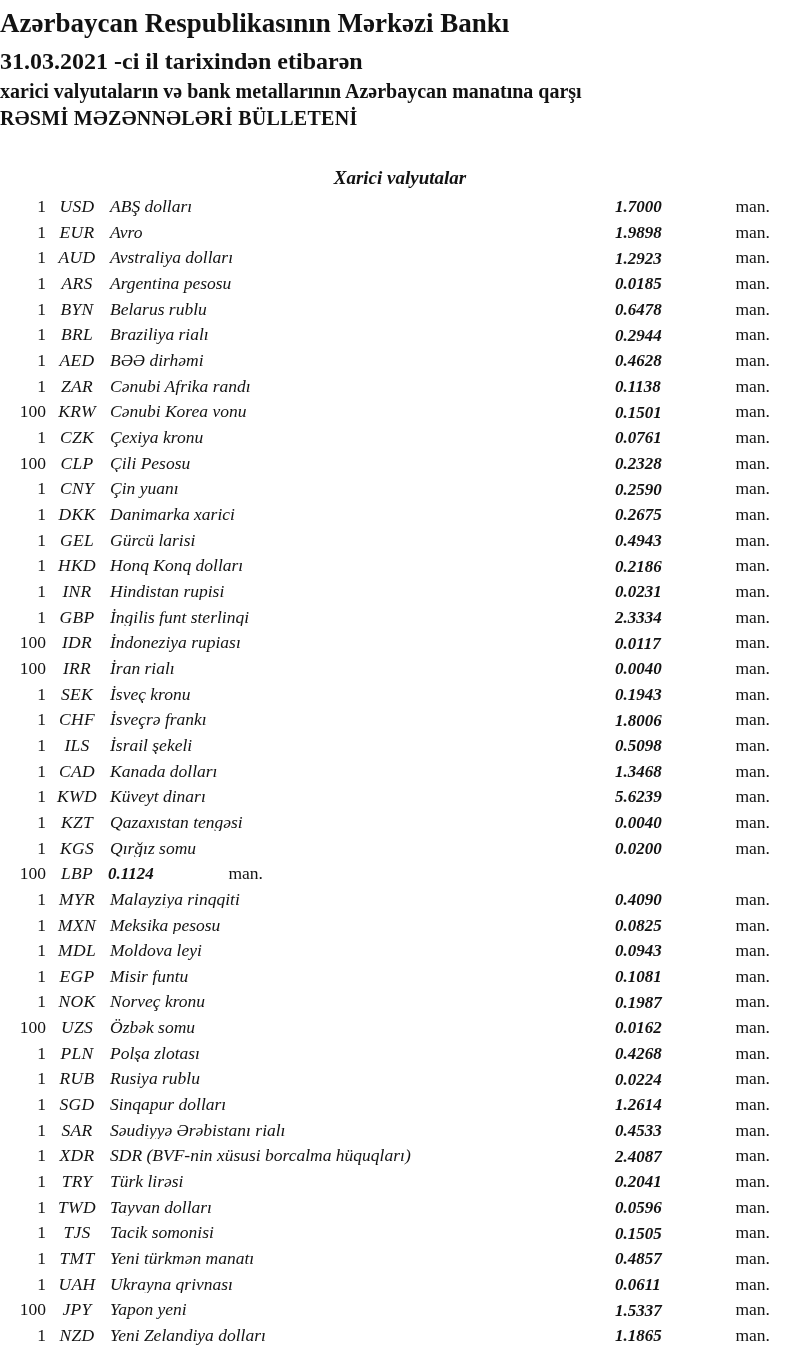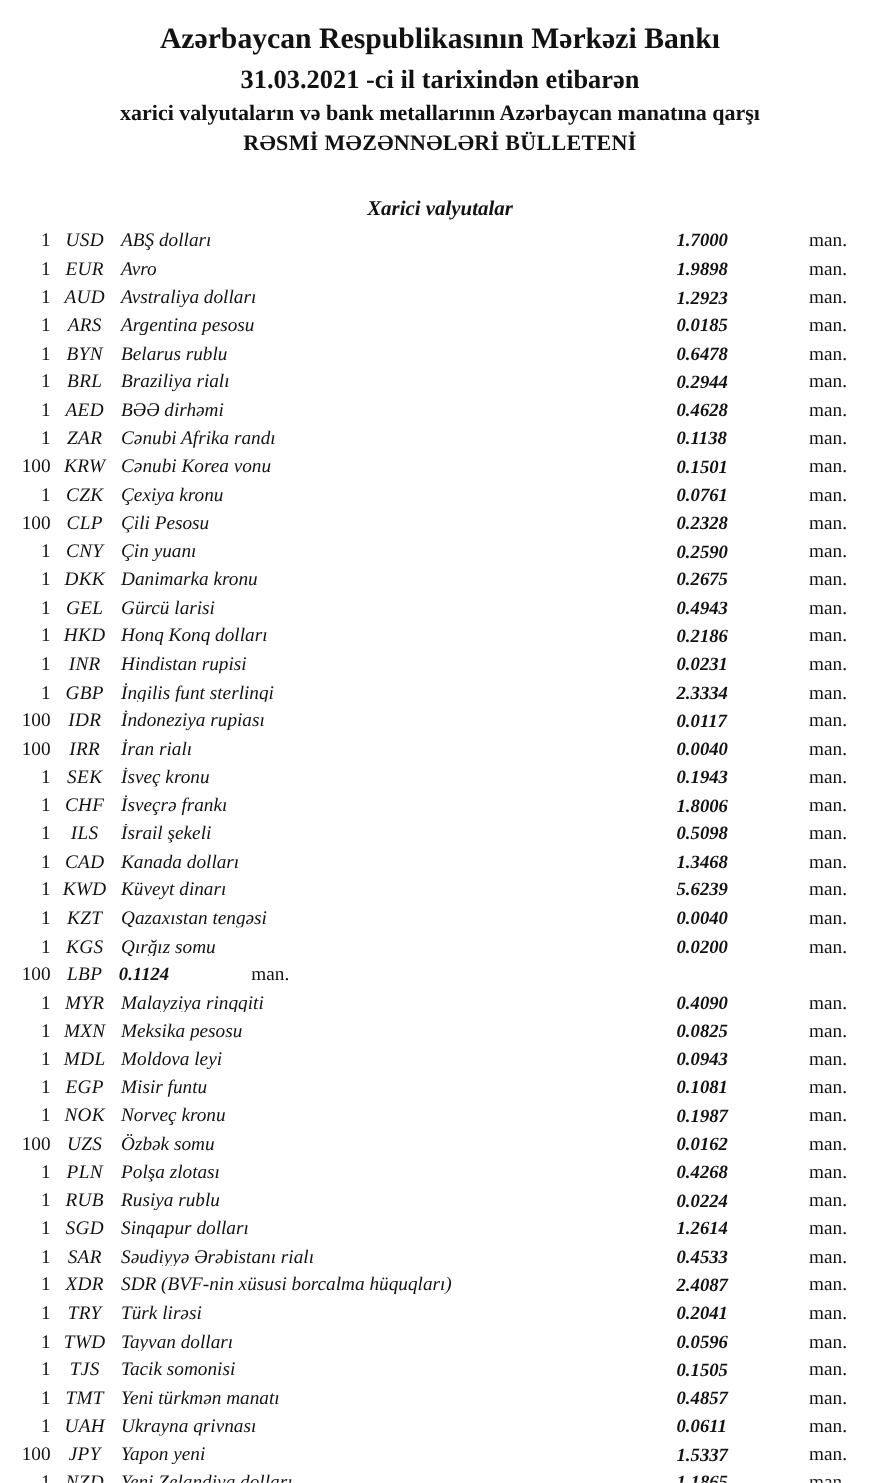--- a/index.html
+++ b/index.html
@@ -13,22 +13,22 @@
     font-family: "Liberation Serif", serif;
     color: #121212;
     overflow: hidden;
   }
   .page {
     width: 800px;
     height: 1348px;
     position: relative;
   }
   .header {
-    text-align: center;
-    padding-top: 20px;
+    text-align: left;
+    padding-top: 8px;
   }
   .title {
     font-size: 27px;
     font-weight: bold;
     line-height: 1.15;
   }
   .date-line {
     font-size: 24px;
     font-weight: bold;
     margin-top: 9px;
@@ -218,21 +218,21 @@
     <span class="cell-code">CNY</span>
     <span class="cell-name">Çin yuanı</span>
     <span class="cell-rate">0.2590</span>
     <span class="cell-unit">man.</span>
     <span class="row-pad-right"></span>
   </div>
 
   <div class="rate-row">
     <span class="cell-qty">1</span>
     <span class="cell-code">DKK</span>
-    <span class="cell-name">Danimarka kronu</span>
+    <span class="cell-name">Danimarka xarici</span>
     <span class="cell-rate">0.2675</span>
     <span class="cell-unit">man.</span>
     <span class="row-pad-right"></span>
   </div>
 
   <div class="rate-row">
     <span class="cell-qty">1</span>
     <span class="cell-code">GEL</span>
     <span class="cell-name">Gürcü larisi</span>
     <span class="cell-rate">0.4943</span>

